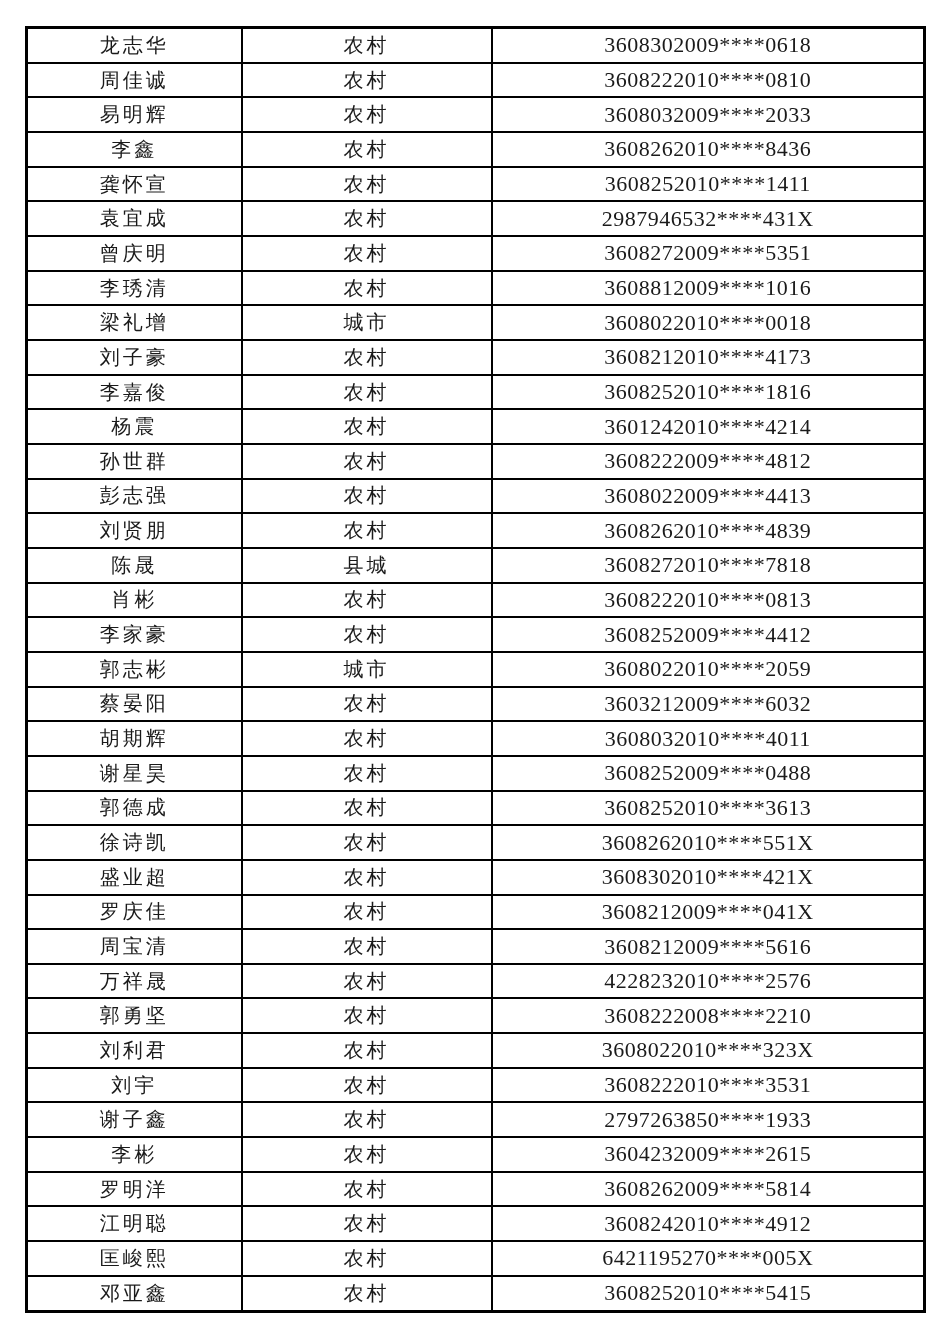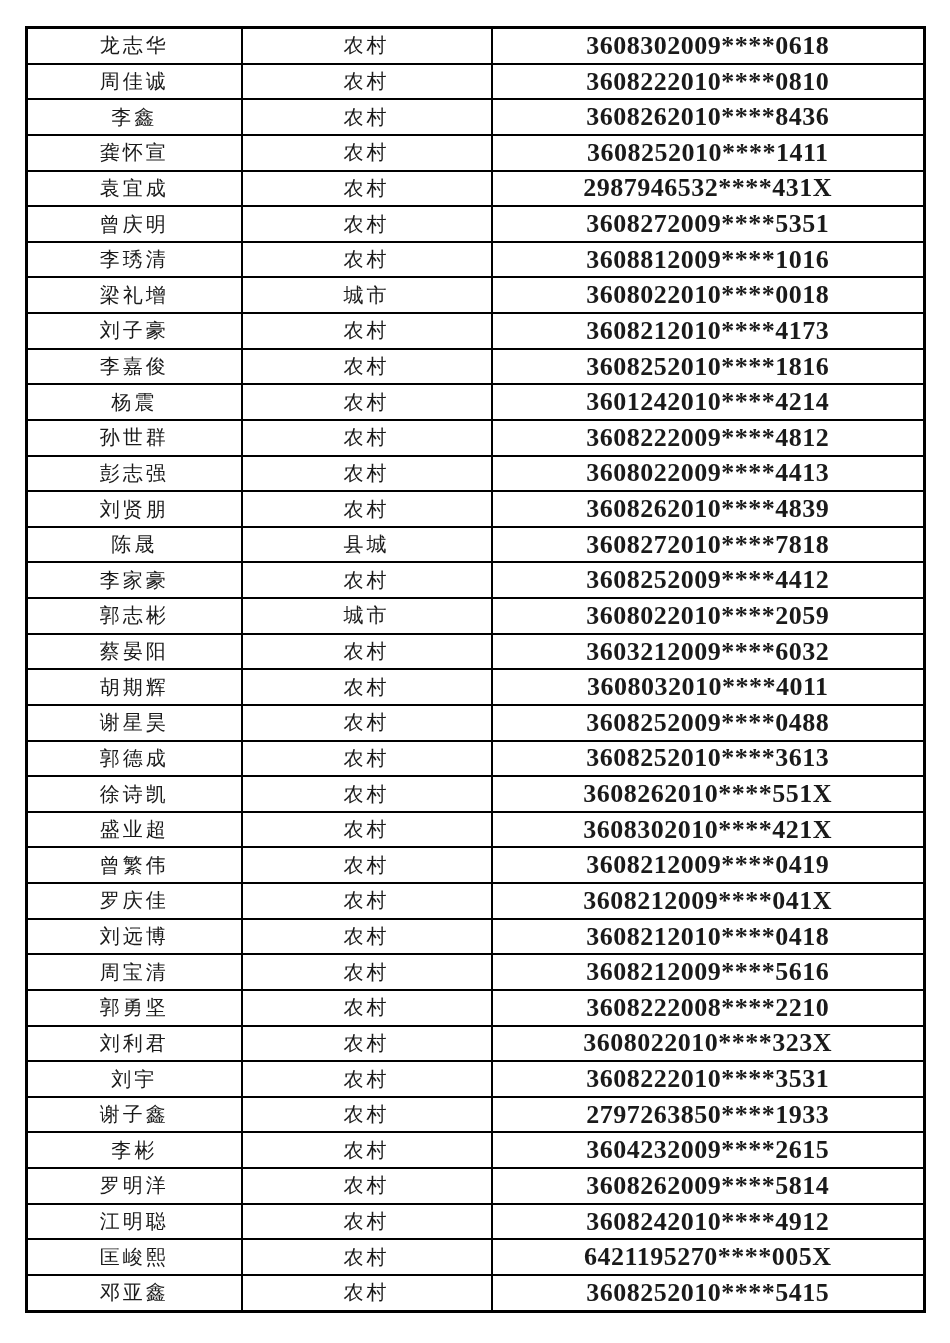--- a/index.html
+++ b/index.html
@@ -40,23 +40,22 @@
     text-align: center;
     vertical-align: middle;
     white-space: nowrap;
     overflow: hidden;
   }
   td.name-cell, td.region-cell {
     font-size: 20px;
     letter-spacing: 3px;
   }
   td.id-number-cell {
-    font-size: 26px;
+    font-size: 22px;
     letter-spacing: 0.5px;
-    font-weight: bold;
   }
 </style>
 </head>
 <body>
 
 <div class="page">
   <table class="roster-table">
     <colgroup>
       <col class="col-name">
       <col class="col-region">
@@ -67,20 +66,25 @@
           <td class="name-cell">龙志华</td>
           <td class="region-cell">农村</td>
           <td class="id-number-cell">3608302009****0618</td>
         </tr>
         <tr>
           <td class="name-cell">周佳诚</td>
           <td class="region-cell">农村</td>
           <td class="id-number-cell">3608222010****0810</td>
         </tr>
         <tr>
+          <td class="name-cell">易明辉</td>
+          <td class="region-cell">农村</td>
+          <td class="id-number-cell">3608032009****2033</td>
+        </tr>
+        <tr>
           <td class="name-cell">李鑫</td>
           <td class="region-cell">农村</td>
           <td class="id-number-cell">3608262010****8436</td>
         </tr>
         <tr>
           <td class="name-cell">龚怀宣</td>
           <td class="region-cell">农村</td>
           <td class="id-number-cell">3608252010****1411</td>
         </tr>
         <tr>
@@ -132,20 +136,25 @@
           <td class="name-cell">刘贤朋</td>
           <td class="region-cell">农村</td>
           <td class="id-number-cell">3608262010****4839</td>
         </tr>
         <tr>
           <td class="name-cell">陈晟</td>
           <td class="region-cell">县城</td>
           <td class="id-number-cell">3608272010****7818</td>
         </tr>
         <tr>
+          <td class="name-cell">肖彬</td>
+          <td class="region-cell">农村</td>
+          <td class="id-number-cell">3608222010****0813</td>
+        </tr>
+        <tr>
           <td class="name-cell">李家豪</td>
           <td class="region-cell">农村</td>
           <td class="id-number-cell">3608252009****4412</td>
         </tr>
         <tr>
           <td class="name-cell">郭志彬</td>
           <td class="region-cell">城市</td>
           <td class="id-number-cell">3608022010****2059</td>
         </tr>
         <tr>
@@ -172,38 +181,33 @@
           <td class="name-cell">徐诗凯</td>
           <td class="region-cell">农村</td>
           <td class="id-number-cell">3608262010****551X</td>
         </tr>
         <tr>
           <td class="name-cell">盛业超</td>
           <td class="region-cell">农村</td>
           <td class="id-number-cell">3608302010****421X</td>
         </tr>
         <tr>
-          <td class="name-cell">曾繁伟</td>
-          <td class="region-cell">农村</td>
-          <td class="id-number-cell">3608212009****0419</td>
-        </tr>
-        <tr>
           <td class="name-cell">罗庆佳</td>
           <td class="region-cell">农村</td>
           <td class="id-number-cell">3608212009****041X</td>
         </tr>
         <tr>
-          <td class="name-cell">刘远博</td>
-          <td class="region-cell">农村</td>
-          <td class="id-number-cell">3608212010****0418</td>
-        </tr>
-        <tr>
           <td class="name-cell">周宝清</td>
           <td class="region-cell">农村</td>
           <td class="id-number-cell">3608212009****5616</td>
+        </tr>
+        <tr>
+          <td class="name-cell">万祥晟</td>
+          <td class="region-cell">农村</td>
+          <td class="id-number-cell">4228232010****2576</td>
         </tr>
         <tr>
           <td class="name-cell">郭勇坚</td>
           <td class="region-cell">农村</td>
           <td class="id-number-cell">3608222008****2210</td>
         </tr>
         <tr>
           <td class="name-cell">刘利君</td>
           <td class="region-cell">农村</td>
           <td class="id-number-cell">3608022010****323X</td>

